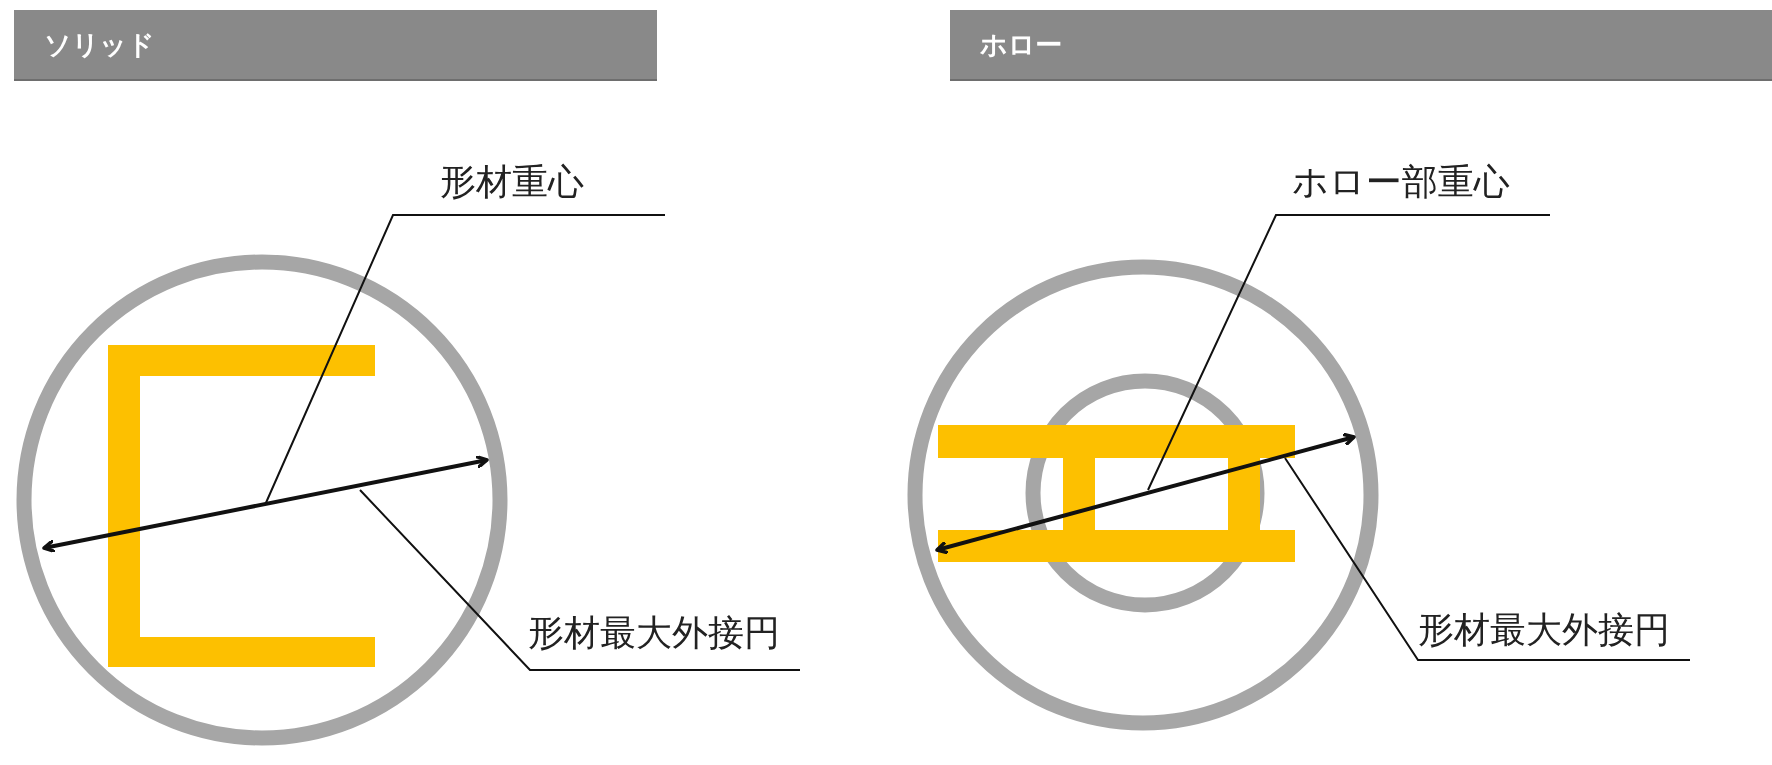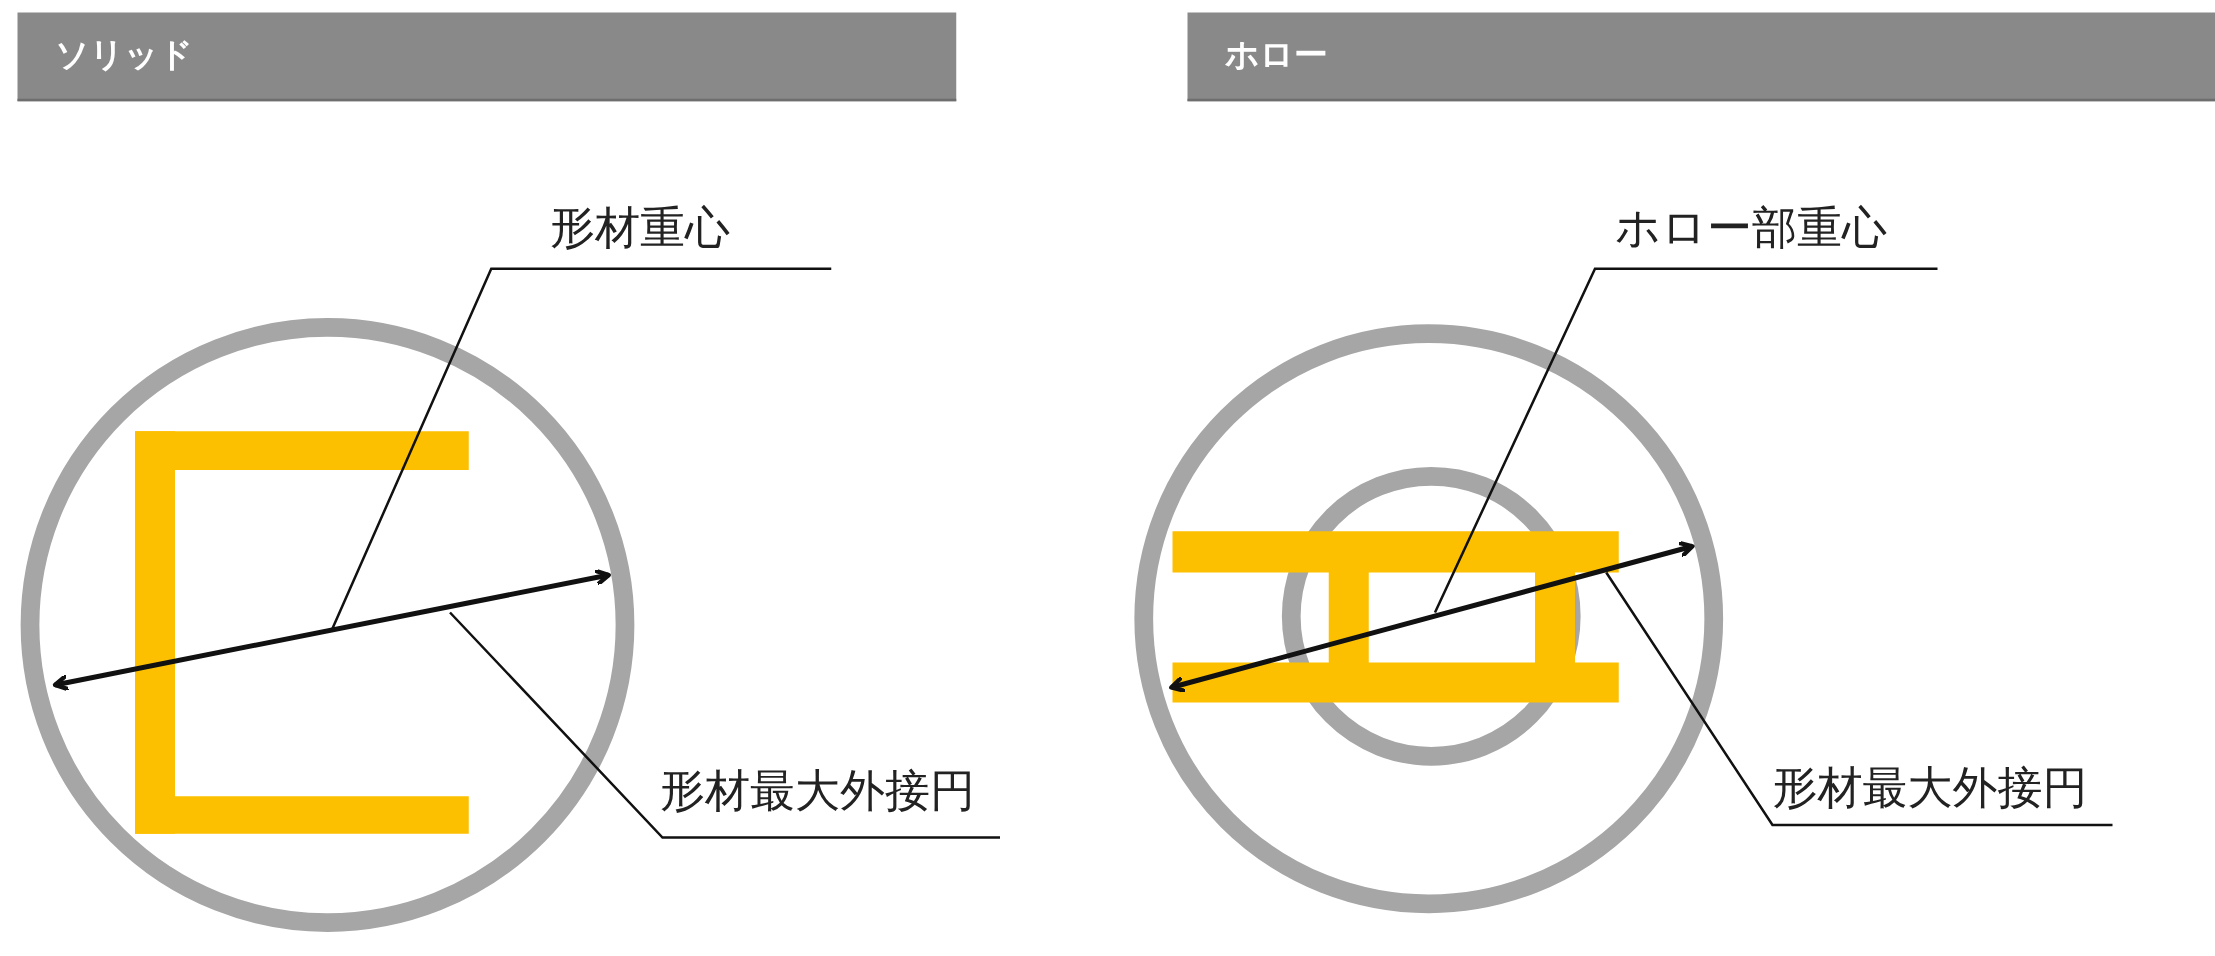--- a/index.html
+++ b/index.html
@@ -24,21 +24,21 @@
       font-weight: bold;
       font-size: 27px;
       line-height: 69px;
       box-sizing: content-box;
     }
     .panel-header span {
       position: absolute;
       left: 30px;
       top: 0;
     }
-    #header-solid { left: 14px; width: 751px; }
+    #header-solid { left: 14px; width: 643px; }
     #header-hollow { left: 950px; width: 849px; }
     svg.diagram {
       position: absolute;
       top: 0;
       left: 0;
     }
     .label-text {
       font-family: "DejaVu Sans", "Liberation Sans", sans-serif;
       font-size: 36px;
       fill: #222222;

